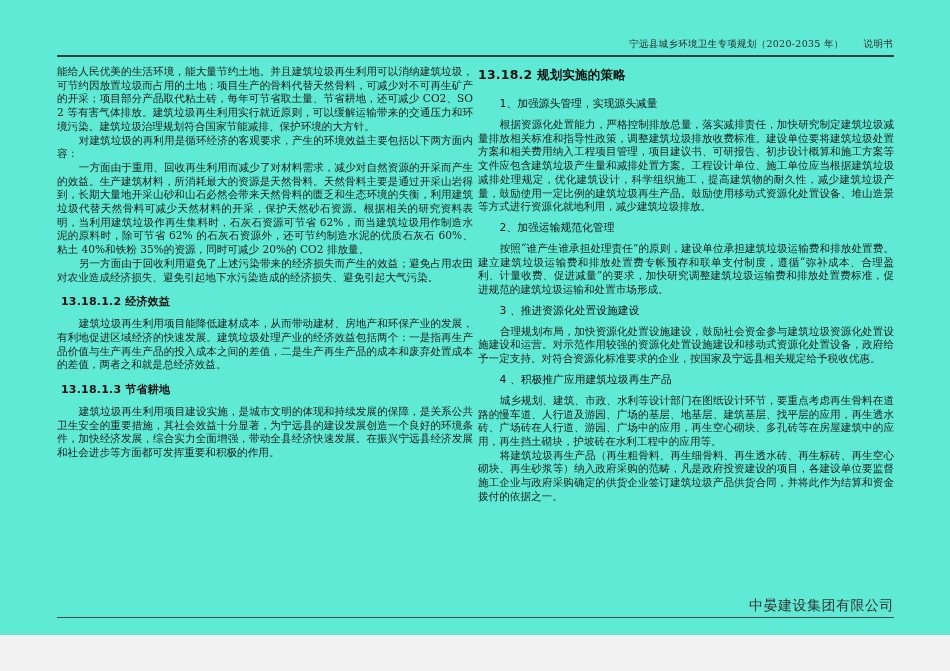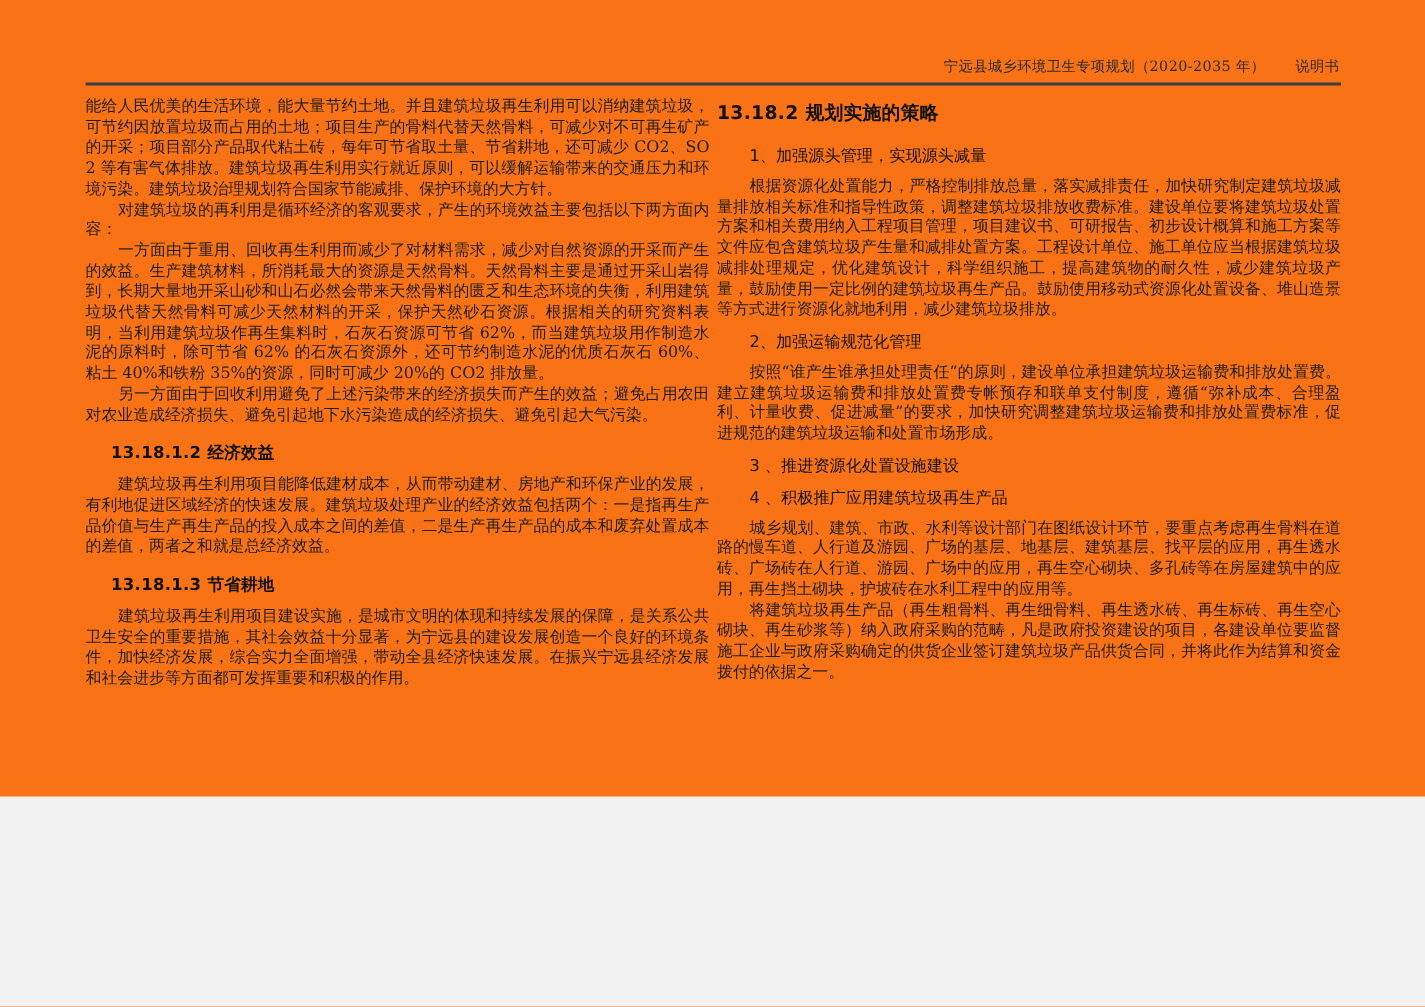--- a/index.html
+++ b/index.html
@@ -3,22 +3,22 @@
 <meta charset="utf-8">
 <style>
   html, body { margin: 0; padding: 0; }
   body {
     width: 950px; height: 671px;
     background: #f2f2f2;
     font-family: "DejaVu Serif", "Liberation Serif", serif;
   }
   .page {
     position: relative;
-    width: 950px; height: 531px;
-    background: #f97316;
+    width: 950px; height: 635px;
+    background: #5eead4;
     color: #1d1d1d;
     overflow: hidden;
   }
   
   .hdr {
     position: absolute; top: 38px; left: 57px; right: 57px;
     display: flex; justify-content: flex-end; align-items: baseline; gap: 20px;
     font-size: 9.5px; color: #2b2b2b; letter-spacing: 0.3px;
   }
   .hdr-rule {
@@ -32,21 +32,21 @@
   }
   .col { flex: 1 1 0; text-align: justify; }
   .para {
     margin: 0;
     font-size: 10.6px; line-height: 13.7px;
     text-indent: 2.05em;
     word-break: break-all;
   }
   .para.no-indent { text-indent: 0; }
   .sec-h {
-    margin: 10px 0 8px 17px;
+    margin: 10px 0 8px 4px;
     font-size: 11px; font-weight: 700; color: #111;
     font-family: "DejaVu Sans", "Liberation Sans", sans-serif;
     letter-spacing: 0.2px;
   }
   .sec-h.big {
     margin: 2px 0 13px 0;
     font-size: 12.5px;
   }
   .sub-h {
     margin: 7px 0 7px 0;
@@ -92,20 +92,21 @@
       <p class="para">建筑垃圾再生利用项目建设实施，是城市文明的体现和持续发展的保障，是关系公共卫生安全的重要措施，其社会效益十分显著，为宁远县的建设发展创造一个良好的环境条件，加快经济发展，综合实力全面增强，带动全县经济快速发展。在振兴宁远县经济发展和社会进步等方面都可发挥重要和积极的作用。</p>
     </div>
 
     <div class="col">
       <h2 class="sec-h big">13.18.2 规划实施的策略</h2>
       <h4 class="sub-h">1、加强源头管理，实现源头减量</h4>
       <p class="para">根据资源化处置能力，严格控制排放总量，落实减排责任，加快研究制定建筑垃圾减量排放相关标准和指导性政策，调整建筑垃圾排放收费标准。建设单位要将建筑垃圾处置方案和相关费用纳入工程项目管理，项目建议书、可研报告、初步设计概算和施工方案等文件应包含建筑垃圾产生量和减排处置方案。工程设计单位、施工单位应当根据建筑垃圾减排处理规定，优化建筑设计，科学组织施工，提高建筑物的耐久性，减少建筑垃圾产量，鼓励使用一定比例的建筑垃圾再生产品。鼓励使用移动式资源化处置设备、堆山造景等方式进行资源化就地利用，减少建筑垃圾排放。</p>
       <h4 class="sub-h">2、加强运输规范化管理</h4>
       <p class="para">按照“谁产生谁承担处理责任”的原则，建设单位承担建筑垃圾运输费和排放处置费。建立建筑垃圾运输费和排放处置费专帐预存和联单支付制度，遵循“弥补成本、合理盈利、计量收费、促进减量”的要求，加快研究调整建筑垃圾运输费和排放处置费标准，促进规范的建筑垃圾运输和处置市场形成。</p>
       <h4 class="sub-h">3 、推进资源化处置设施建设</h4>
+      <p class="para">合理规划布局，加快资源化处置设施建设，鼓励社会资金参与建筑垃圾资源化处置设施建设和运营。对示范作用较强的资源化处置设施建设和移动式资源化处置设备，政府给予一定支持。对符合资源化标准要求的企业，按国家及宁远县相关规定给予税收优惠。</p>
       <h4 class="sub-h">4 、积极推广应用建筑垃圾再生产品</h4>
       <p class="para">城乡规划、建筑、市政、水利等设计部门在图纸设计环节，要重点考虑再生骨料在道路的慢车道、人行道及游园、广场的基层、地基层、建筑基层、找平层的应用，再生透水砖、广场砖在人行道、游园、广场中的应用，再生空心砌块、多孔砖等在房屋建筑中的应用，再生挡土砌块，护坡砖在水利工程中的应用等。</p>
       <p class="para">将建筑垃圾再生产品（再生粗骨料、再生细骨料、再生透水砖、再生标砖、再生空心砌块、再生砂浆等）纳入政府采购的范畴，凡是政府投资建设的项目，各建设单位要监督施工企业与政府采购确定的供货企业签订建筑垃圾产品供货合同，并将此作为结算和资金拨付的依据之一。</p>
     </div>
 
   </div>
 
   <div class="ftr-rule"></div>
   <div class="ftr-page">118</div>
   <div class="ftr-company">中晏建设集团有限公司</div>

